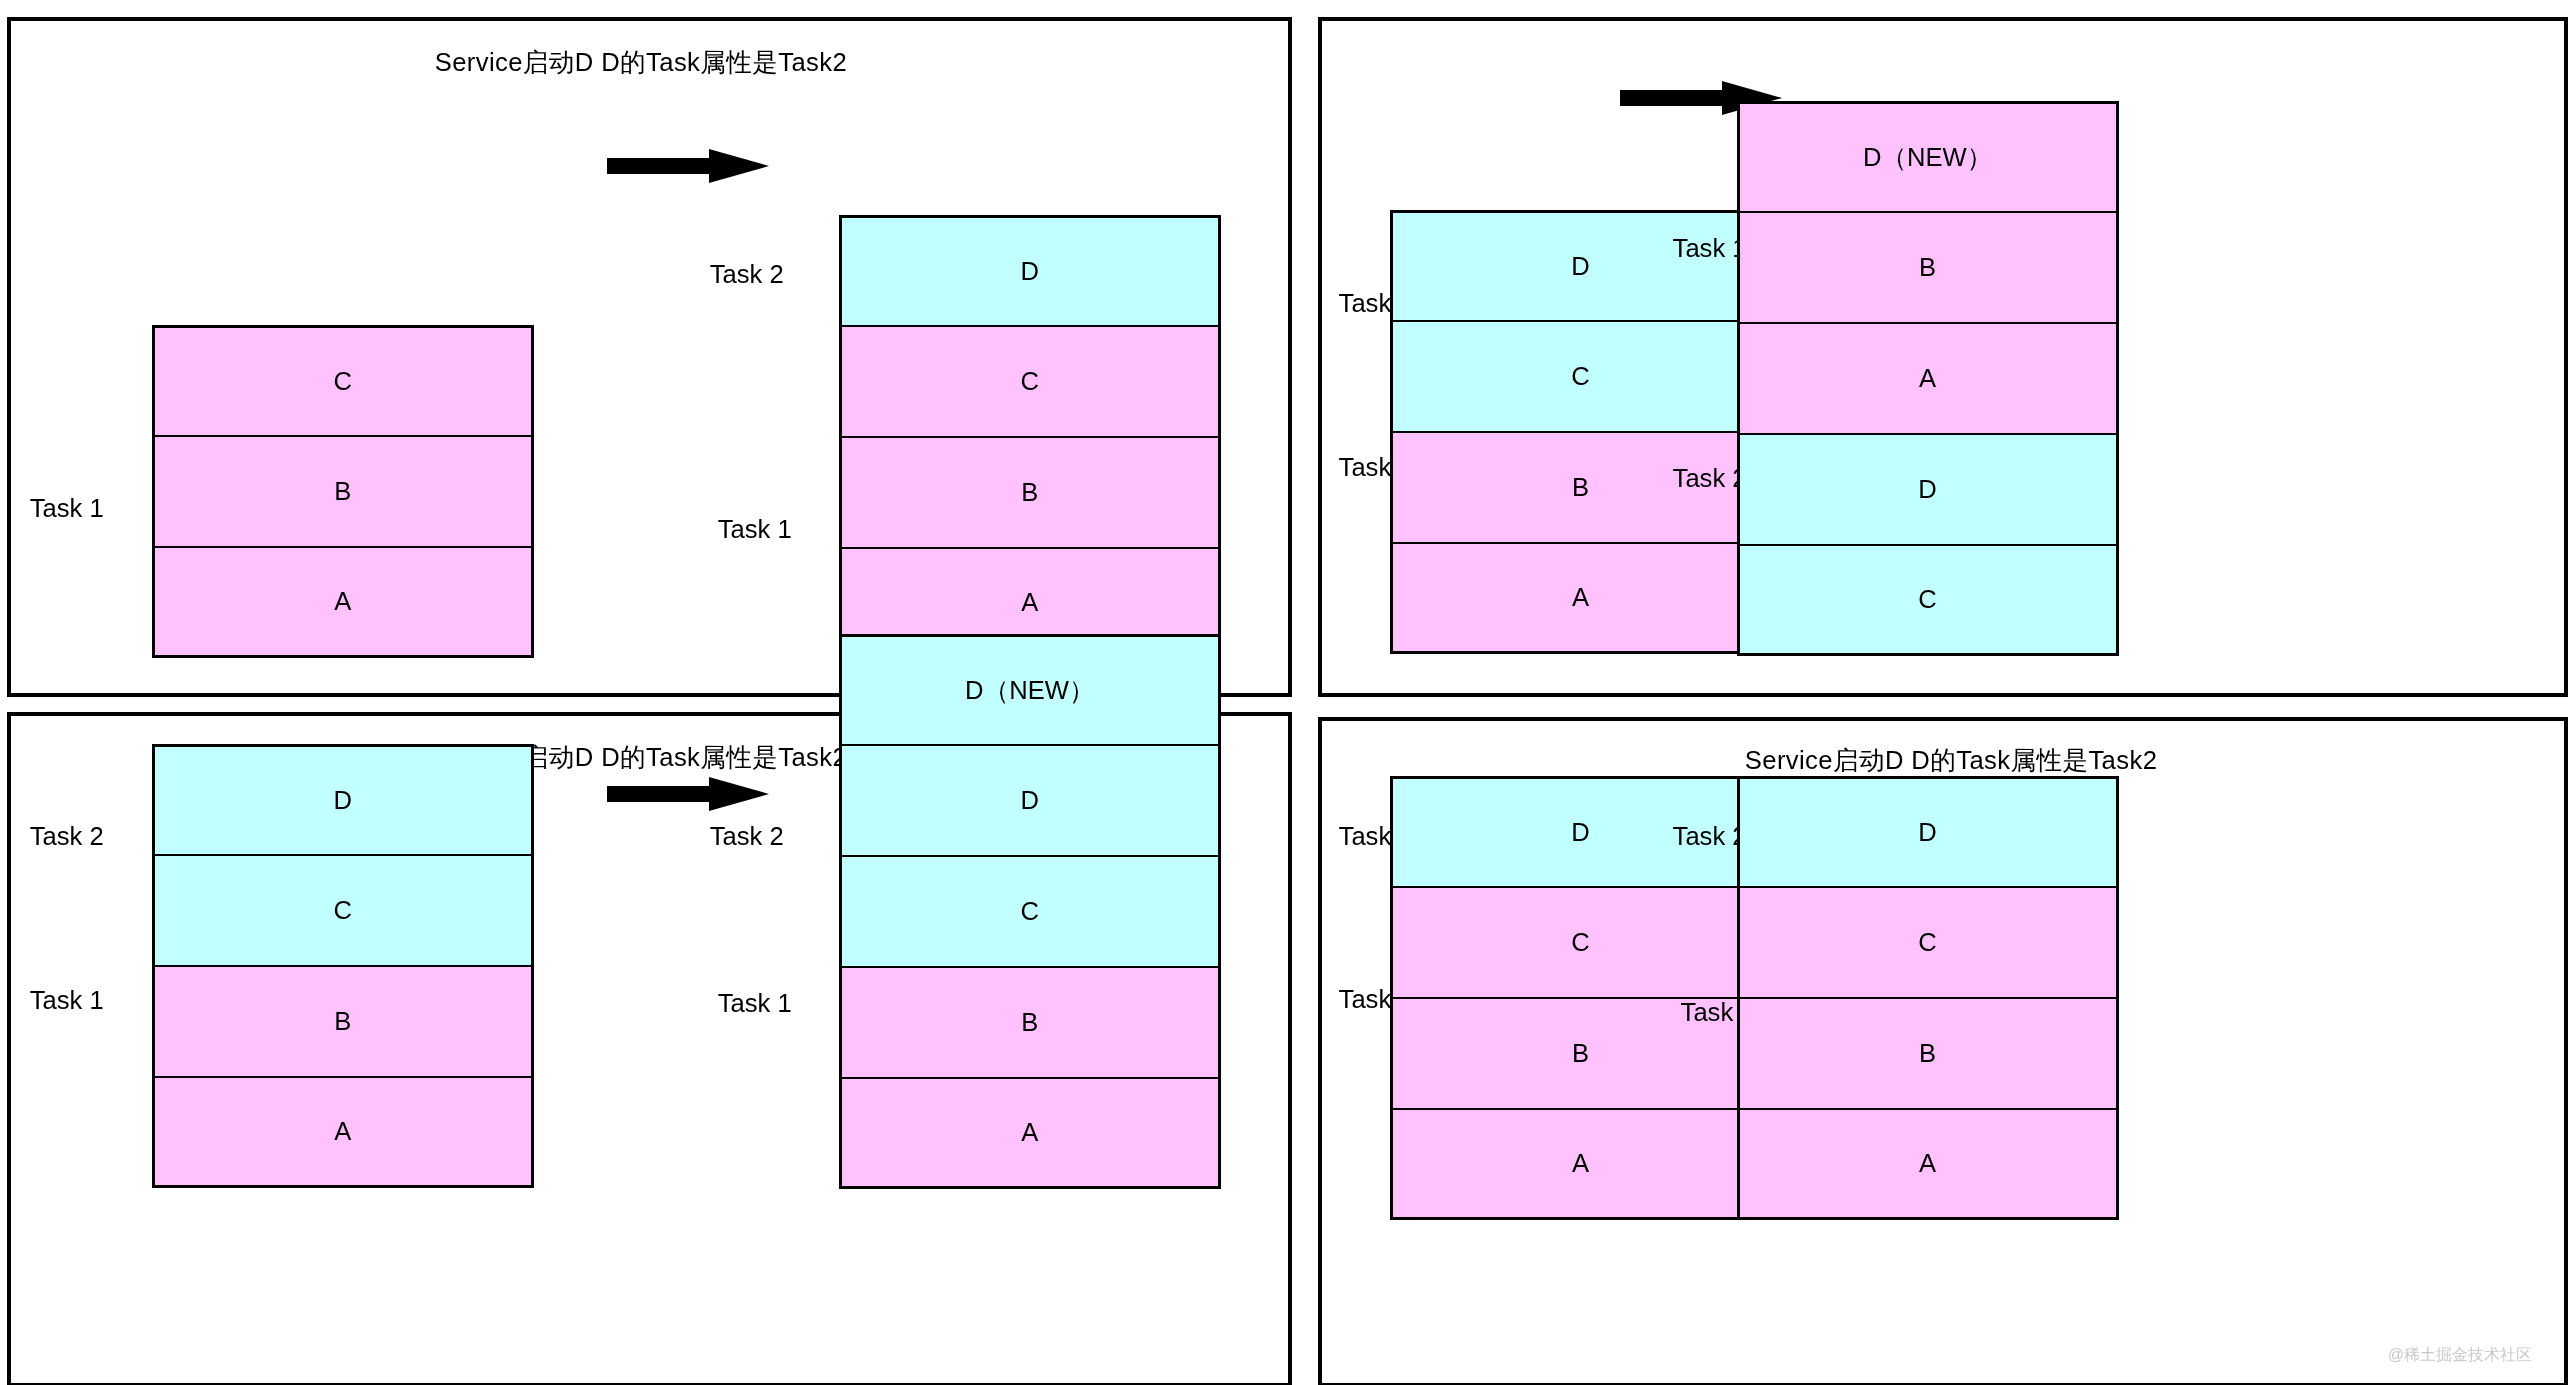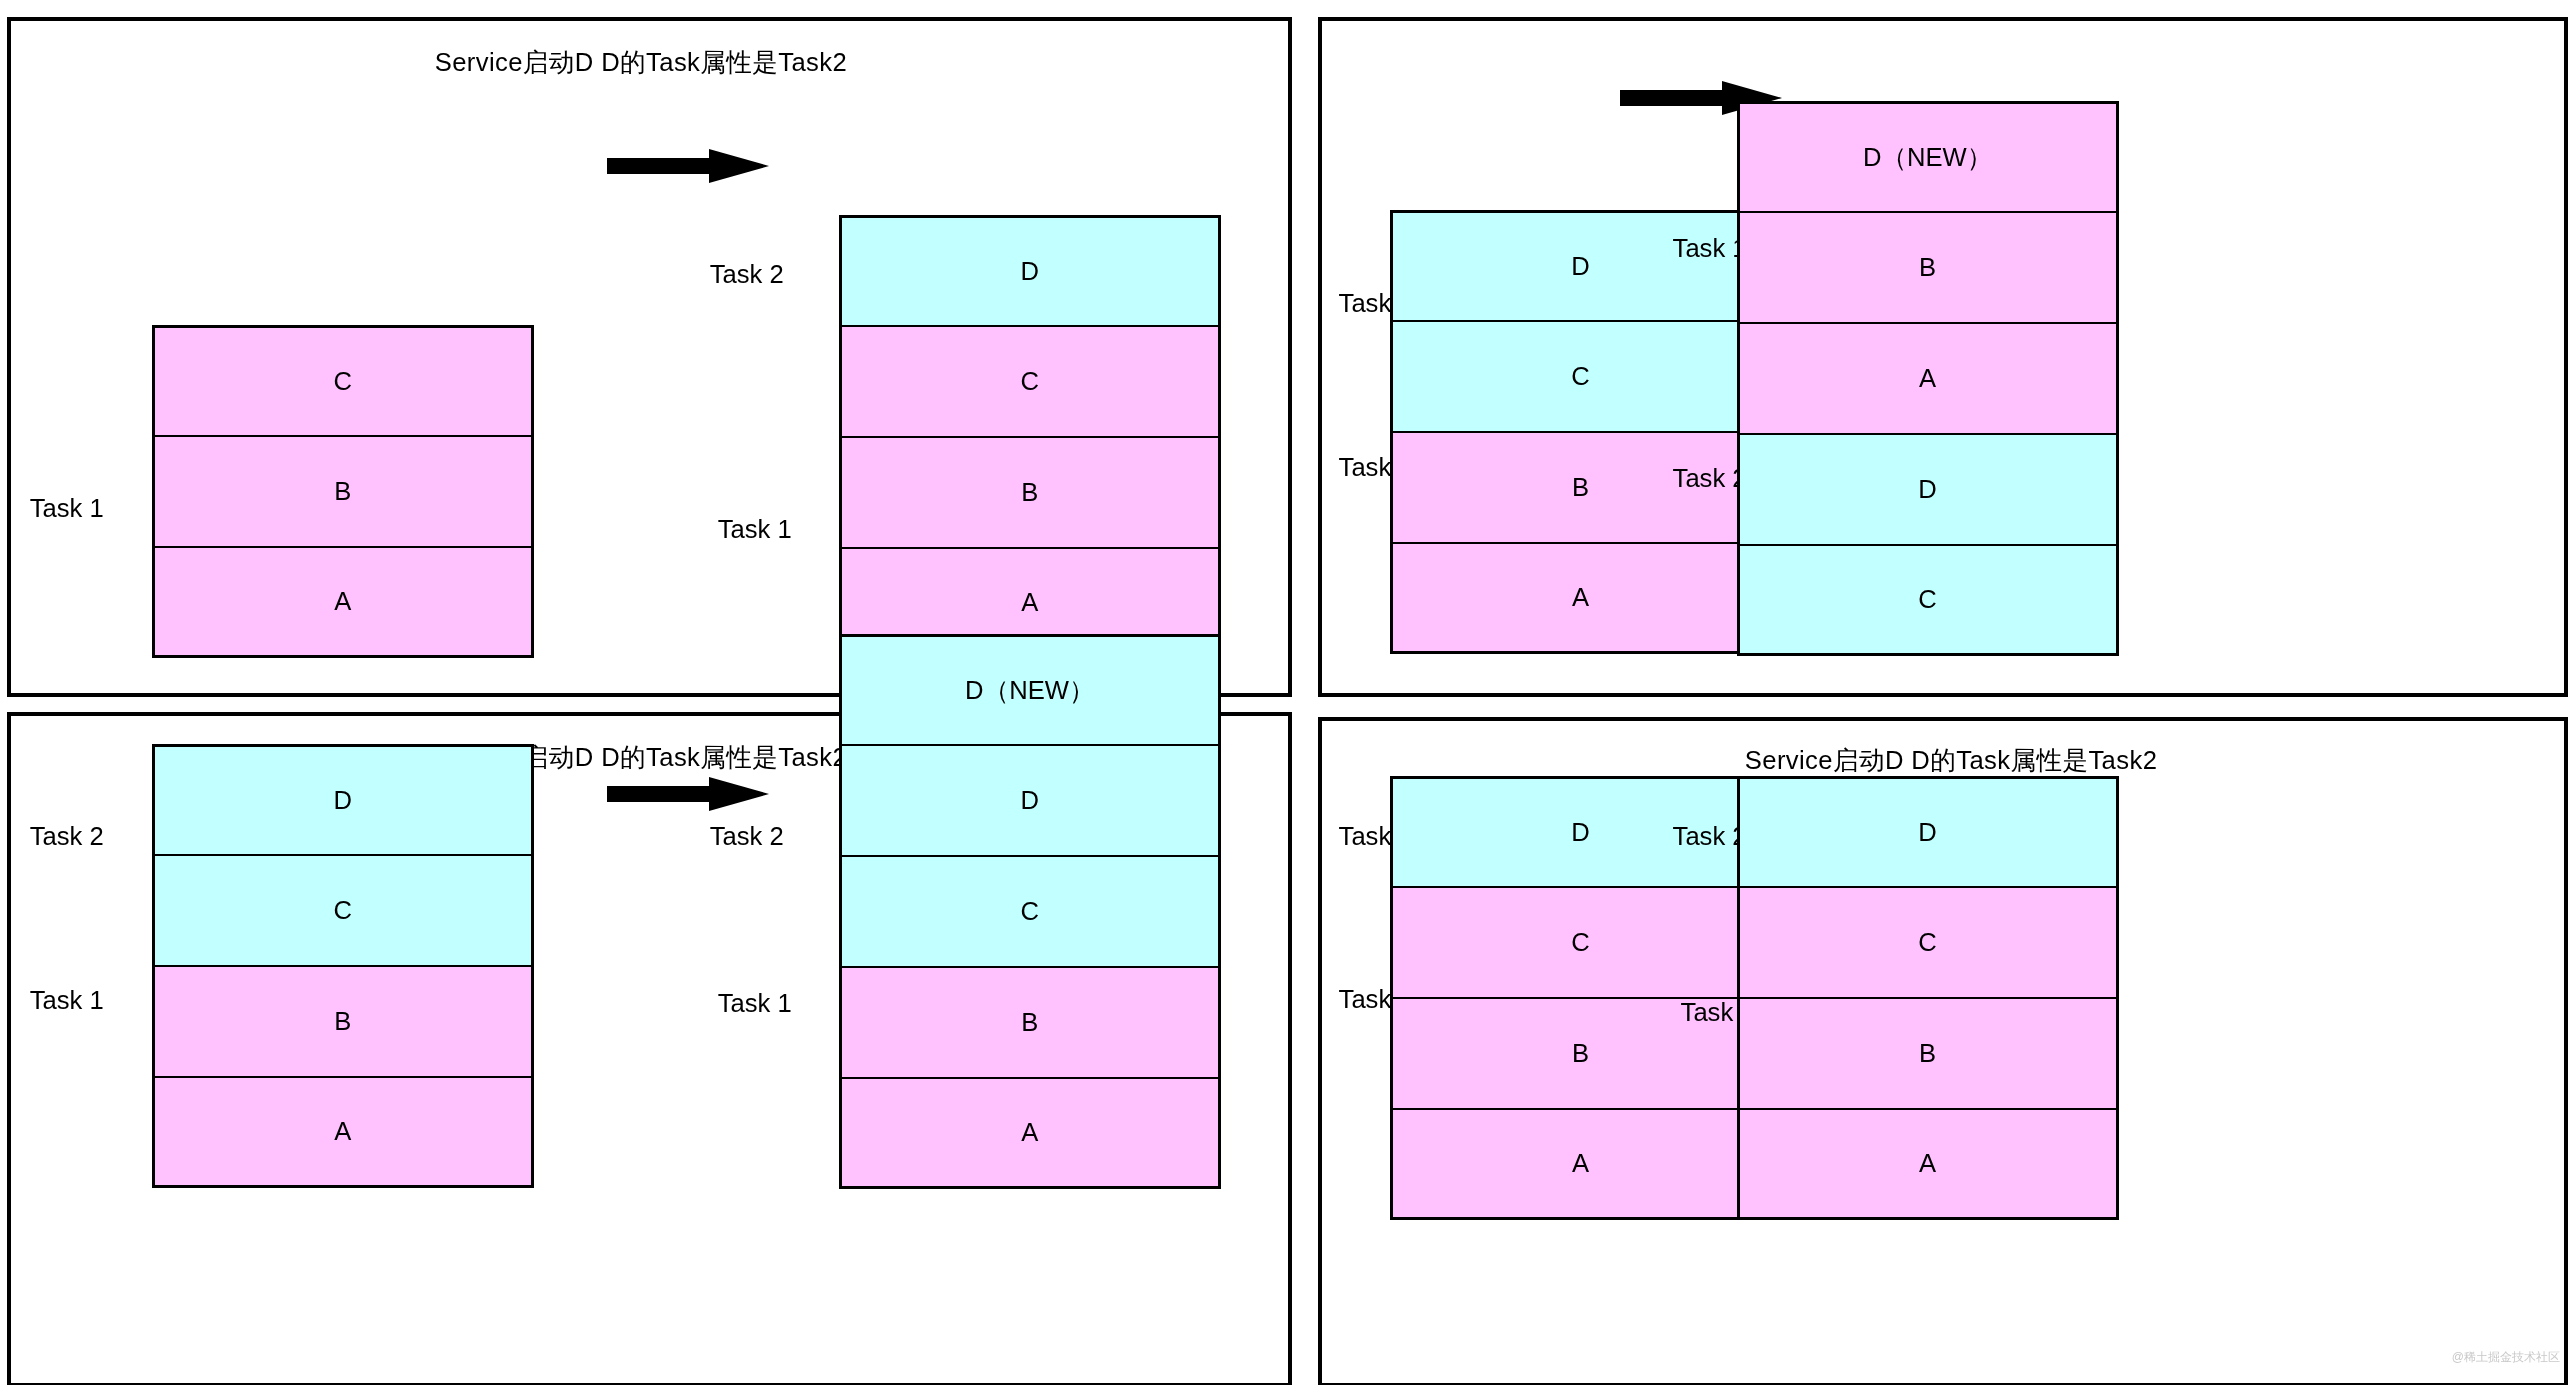--- a/index.html
+++ b/index.html
@@ -96,22 +96,22 @@
   .task-label{
     position:absolute;
     font-size:25.6px;
     white-space:nowrap;
     text-align:left;
   }
 
   
   .watermark{
     position:absolute;
-    right:16px;bottom:19px;
-    font-size:12px;
+    right:44px;bottom:19px;
+    font-size:16px;
     color:#c9c9c9;
     white-space:nowrap;
   }
 </style>
 </head>
 <body>
 
 <div class="board">
 
   <div class="panel p1">

